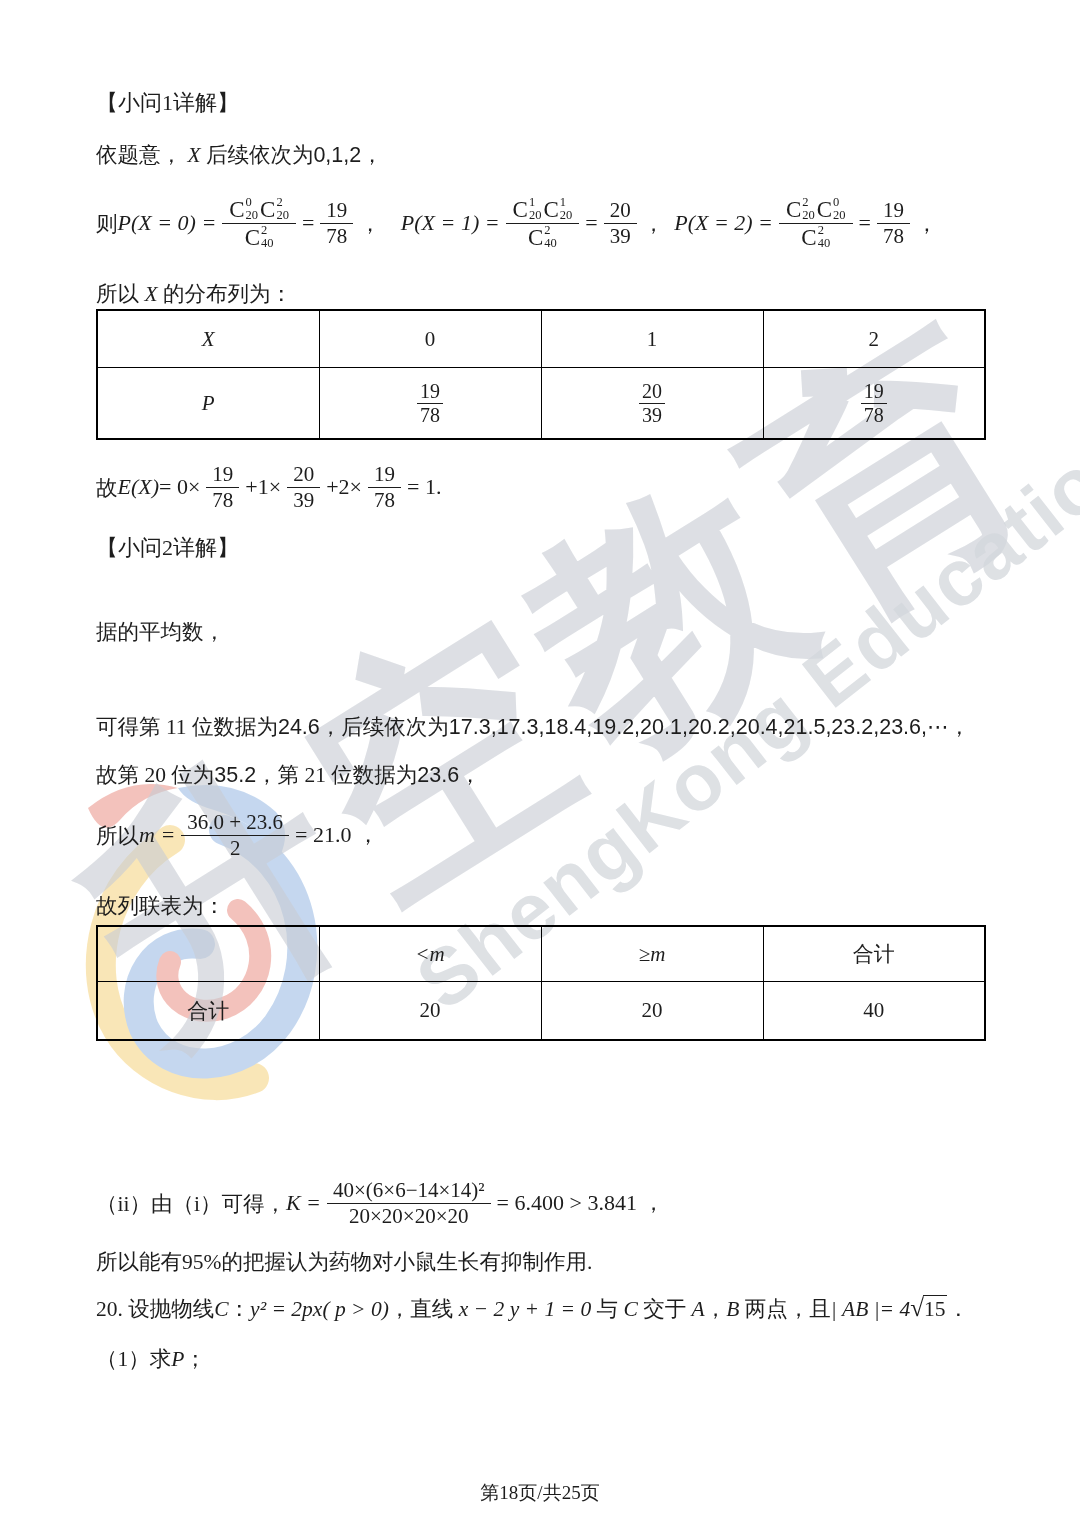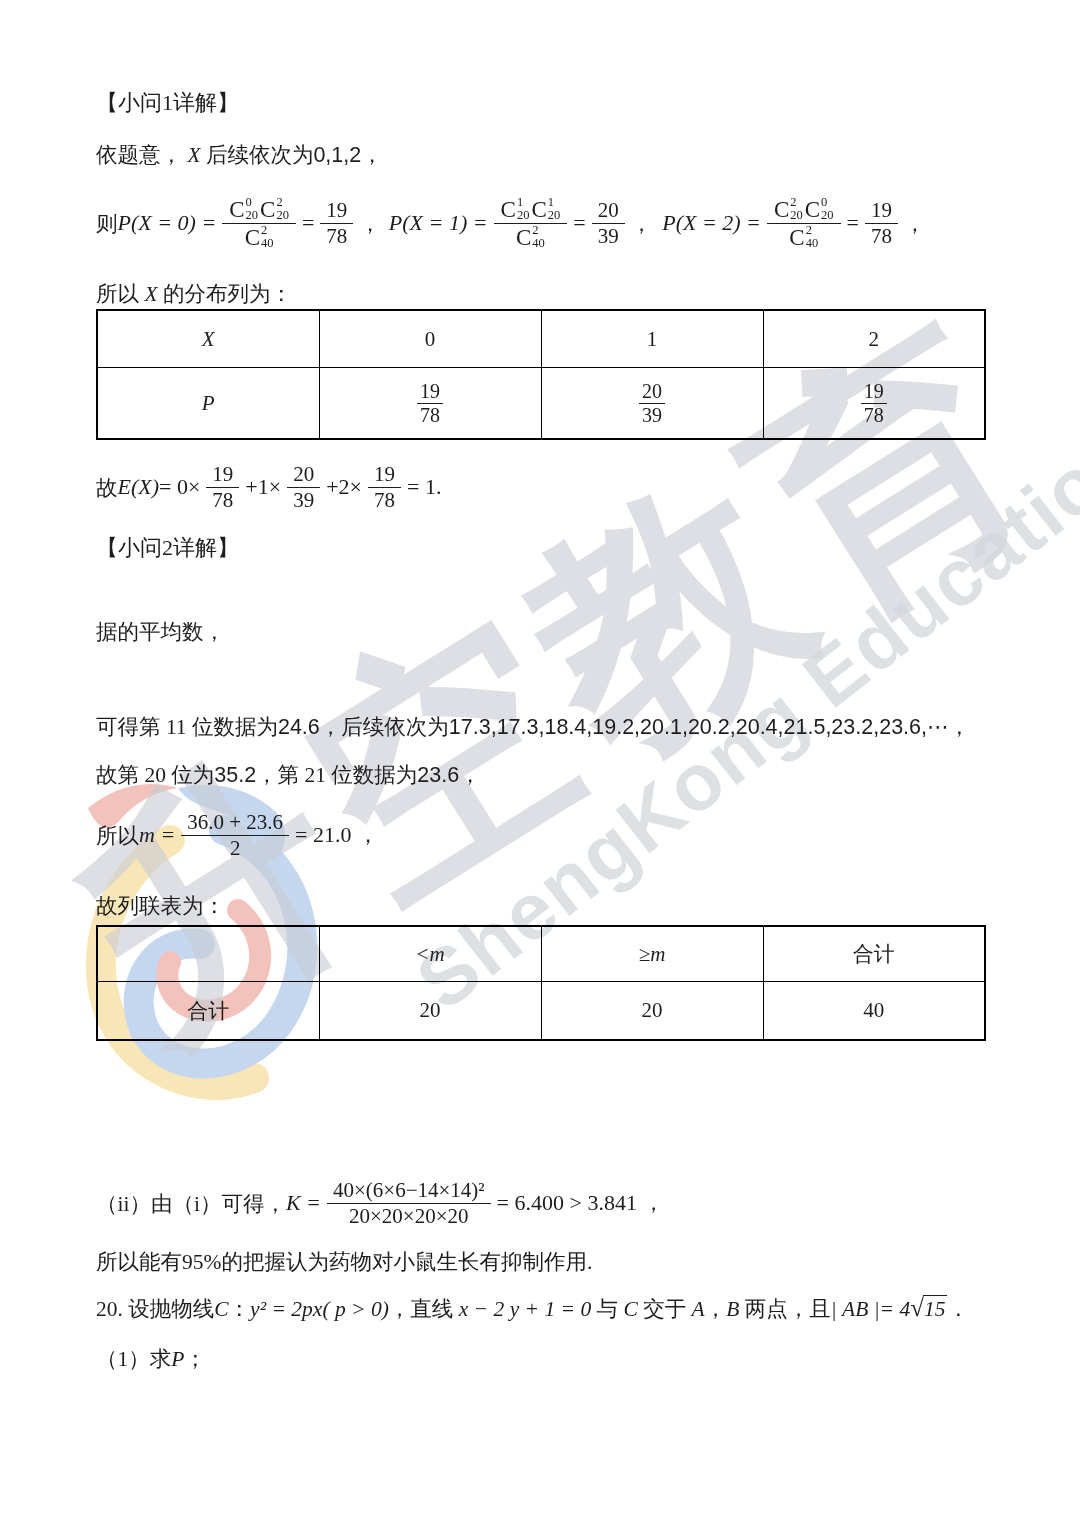--- a/index.html
+++ b/index.html
@@ -28,21 +28,21 @@
   .frac{display:inline-flex;flex-direction:column;align-items:center;margin:0 6px;line-height:1.18;font-size:21px}
   .frac .fn{border-bottom:1.6px solid #1d1d1d;padding:0 6px;display:inline-flex;align-items:flex-end;justify-content:center}
   .frac .fd{padding:0 6px;display:inline-flex;justify-content:center}
   
   .cterm{display:inline-flex;align-items:center;margin:0 1px}
   .cterm .cb{font-size:23px;line-height:1}
   .cterm .ss{display:inline-flex;flex-direction:column;align-items:flex-start;font-size:12.5px;line-height:1.08;margin-left:1px}
   
   .sqrt{display:inline-flex;align-items:flex-start}
   .sqrt .rad{font-size:25px;line-height:1;margin-right:-1px}
-  .sqrt .rv{border-top:1.7px solid #1d1d1d;padding:1px 2px 0 1px;font-style:italic}
+  .sqrt .rv{border-top:1.7px solid #1d1d1d;padding:1px 2px 0 1px;}
   
   table.doc{border-collapse:collapse;position:absolute;left:96px;width:890px;table-layout:fixed;
             border:2px solid #000;background:transparent}
   table.doc td{border:1.6px solid #000;text-align:center;vertical-align:middle;font-size:21px;padding:0}
   .t1 tr.r1 td{height:56px}
   .t1 tr.r2 td{height:70px}
   .t2 tr.th td{height:54px}
   .t2 tr.tr td{height:57px}
   .tdfrac{display:inline-flex;flex-direction:column;align-items:center;line-height:1.15;font-size:20px}
   .tdfrac .fn{border-bottom:1.5px solid #1d1d1d;padding:0 3px}
@@ -102,21 +102,21 @@
           </span>
       </span>
     </span>
     <span>=</span>
     <span class="frac">
         <span class="fn">19</span>
         <span class="fd">78</span>
       </span>
     <span class="zh">，</span>
 
-    <span class="it" style="margin-left:8px">P(X = 1) =</span>
+    <span class="it" style="margin-left:20px">P(X = 1) =</span>
     <span class="frac">
       <span class="fn">
         <span class="cterm">
             <span class="cb">C</span>
             <span class="ss">
               <span>1</span>
               <span>20</span>
             </span>
           </span>
         <span class="cterm">
@@ -287,13 +287,14 @@
     <span>20. 设抛物线</span><span class="it">C</span><span>：</span><span class="it">y² = 2px( p &gt; 0)</span><span>，直线 </span><span class="it">x − 2 y + 1 = 0</span><span> 与 </span><span class="it">C</span><span> 交于 </span><span class="it">A</span><span>，</span><span class="it">B</span><span> 两点，且</span><span class="it">| AB |= 4</span><span class="sqrt">
         <span class="rad">√</span>
         <span class="rv">15</span>
       </span><span>．</span>
   </div>
 
   <div class="line" style="top:1344px">
     <span>（1）求</span><span class="it">P</span><span>；</span>
   </div>
 
+  <div class="footer">第18页/共25页</div>
 </div>
 
 </body></html>

